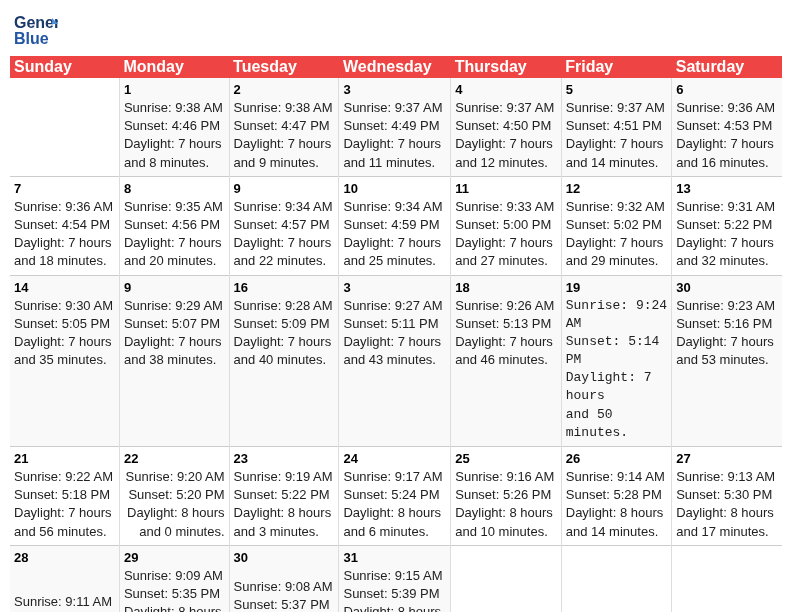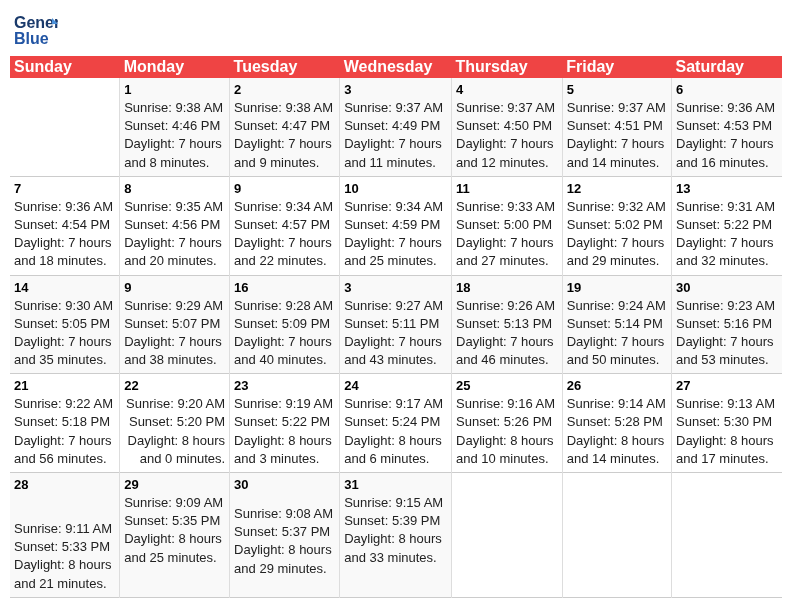--- a/index.html
+++ b/index.html
@@ -244,21 +244,21 @@
         </td>
         <td>
           <span class="day-num">18</span>
           <div class="day-info" style="white-space: pre-line;">Sunrise: 9:26 AM
 Sunset: 5:13 PM
 Daylight: 7 hours
 and 46 minutes.</div>
         </td>
         <td>
           <span class="day-num">19</span>
-          <div class="day-info" style="white-space: pre-line;">Sunrise: 9:24 AM
+          <div class="day-info" style="white-space: pre-line; font-family: Liberation Mono, monospace;">Sunrise: 9:24 AM
 Sunset: 5:14 PM
 Daylight: 7 hours
 and 50 minutes.</div>
         </td>
         <td>
           <span class="day-num">30</span>
           <div class="day-info" style="white-space: pre-line;">Sunrise: 9:23 AM
 Sunset: 5:16 PM
 Daylight: 7 hours
 and 53 minutes.</div>

